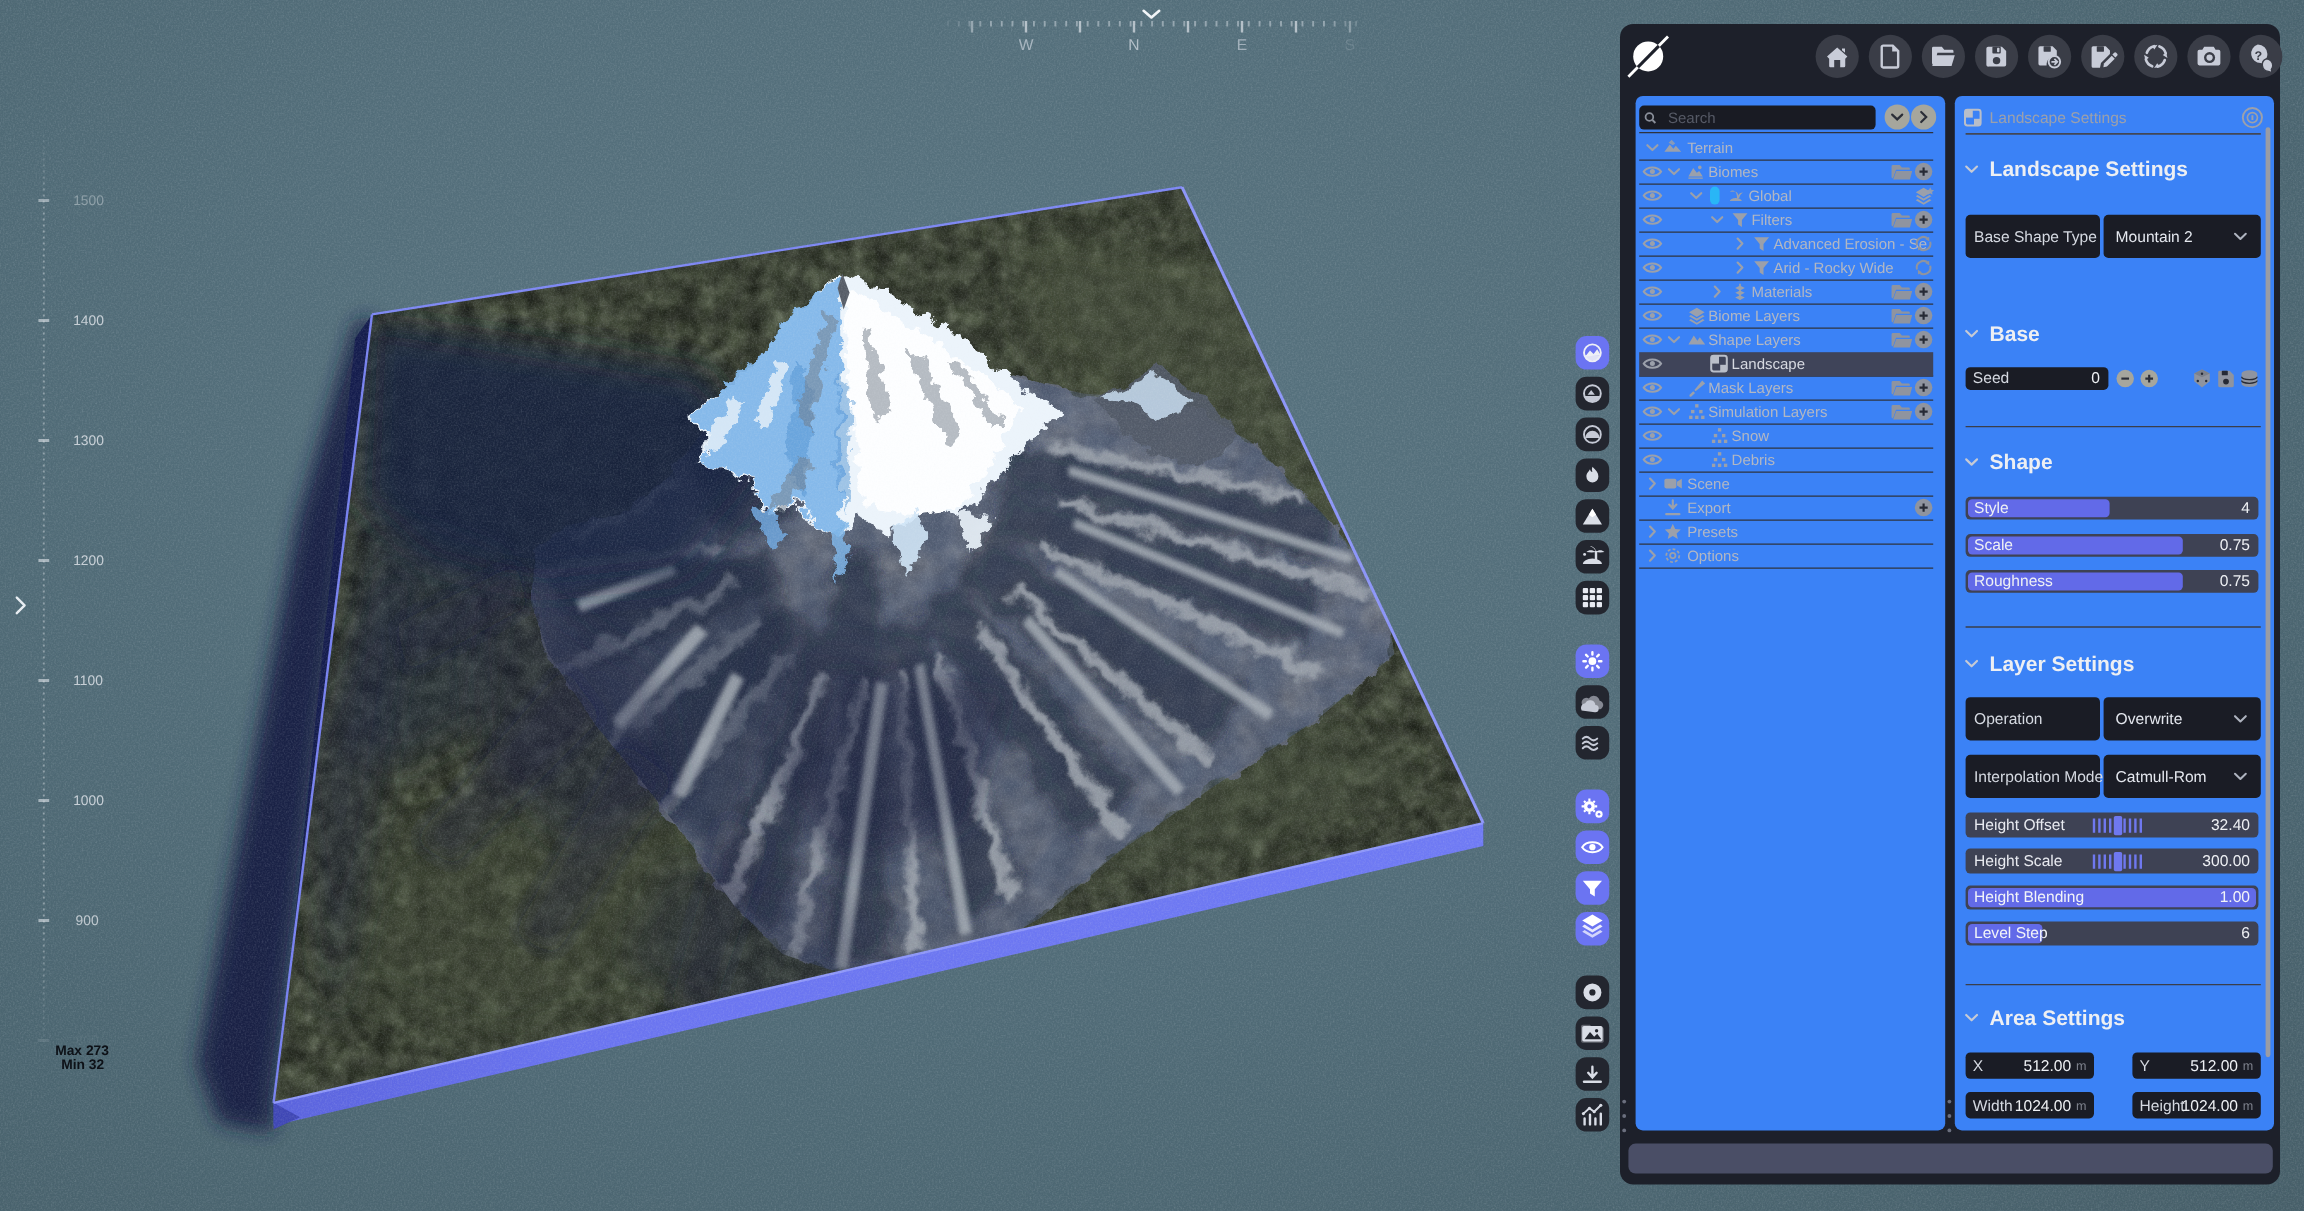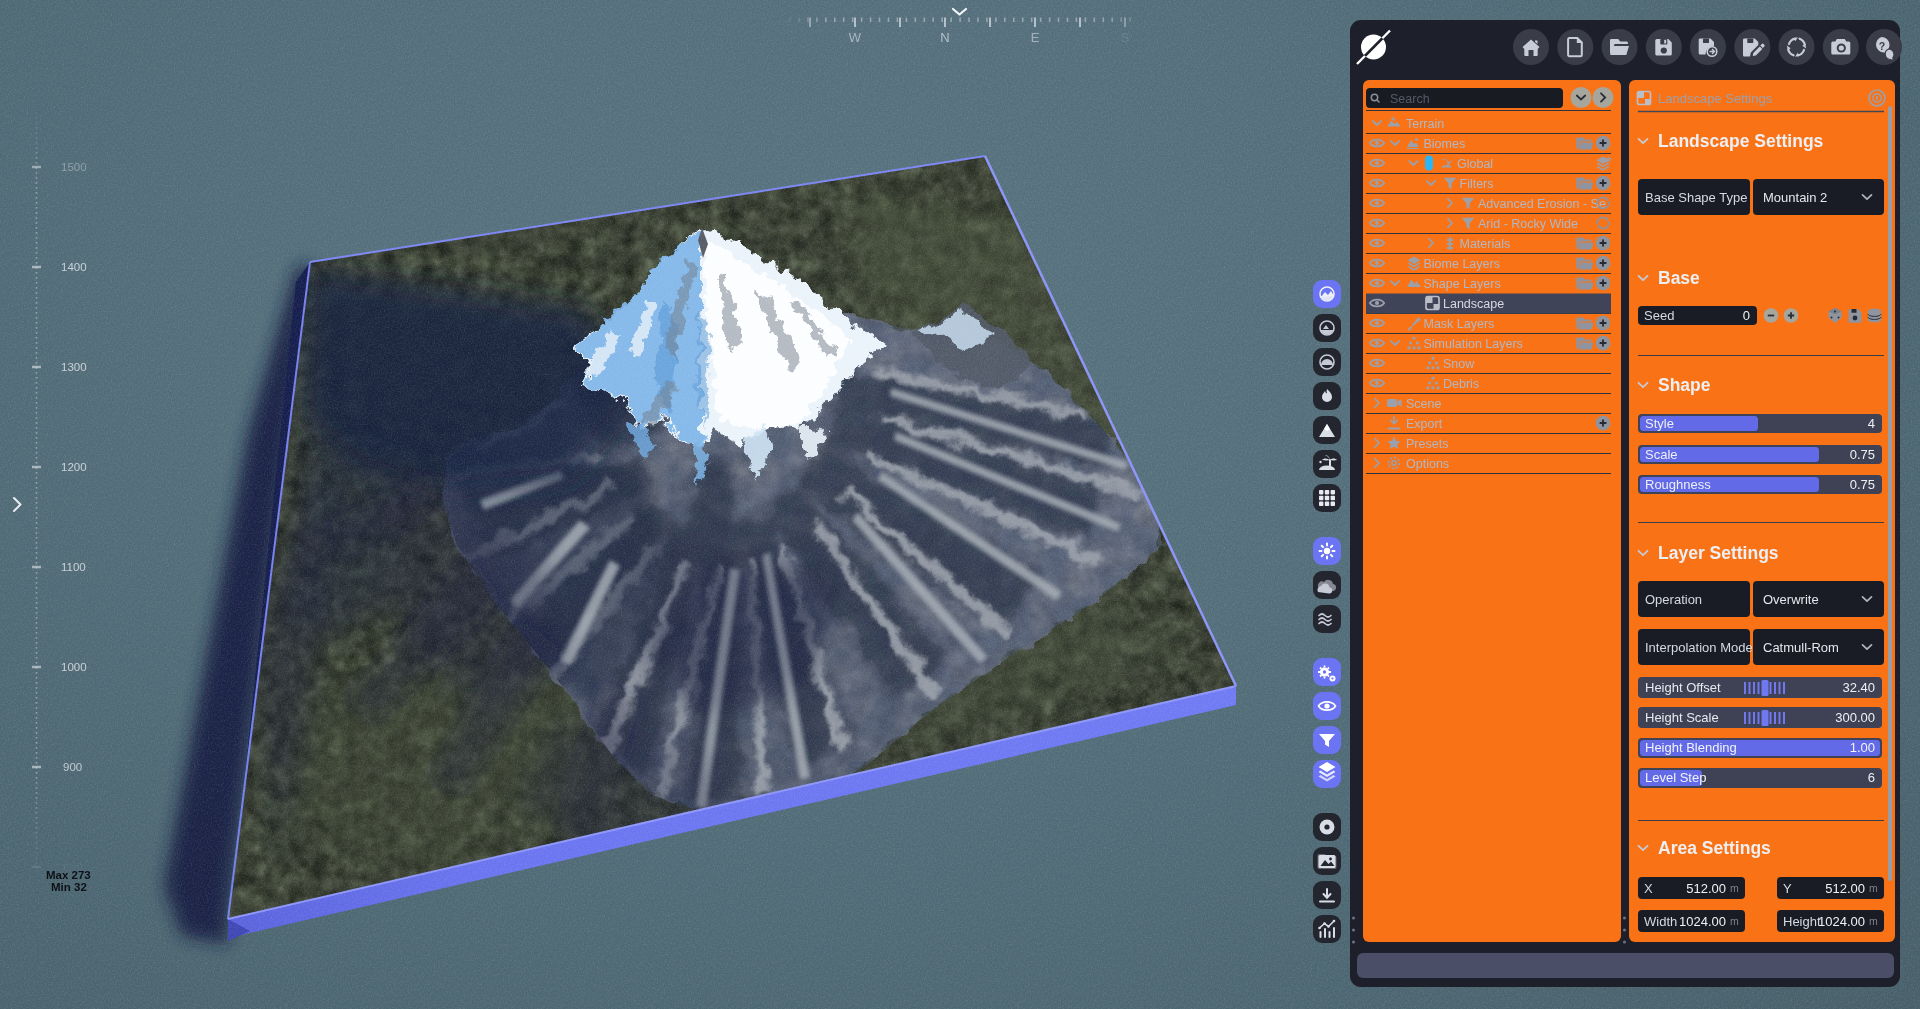--- a/index.html
+++ b/index.html
@@ -1,19 +1,19 @@
 <!DOCTYPE html>
 <html><head><meta charset="utf-8"><style>
 *{margin:0;padding:0;box-sizing:border-box}
 html,body{width:1920px;height:1009px;overflow:hidden;background:#516b78;font-family:"Liberation Sans",sans-serif}
 #vp{position:absolute;left:0;top:0;width:1920px;height:1009px;
 background:radial-gradient(1500px 1000px at 42% 32%, #58737f 0%, #536e7a 40%, #4b6570 78%, #475f69 100%);}
 #vp svg{position:absolute;left:0;top:0}
 #panel{position:absolute;left:1350px;top:20px;width:550px;height:967px;background:#1d202a;border-radius:11px}
-#treecol,#setcol{position:absolute;top:60px;width:258px;height:862px;background:#f97316;border-radius:6px}
+#treecol,#setcol{position:absolute;top:60px;width:258px;height:862px;background:#3b82f6;border-radius:6px}
 #treecol{left:13px}
 #setcol{left:279px;width:266px}
 #bottombar{position:absolute;left:7px;top:933px;width:537px;height:25px;background:#4a4e66;border-radius:6px}
 #sbar{position:absolute;left:538px;top:86px;width:4px;height:775px;background:#999ca5;border-radius:2px}
 text{font-family:"Liberation Sans",sans-serif}
 </style></head>
 <body>
 <div id="vp">
 <svg width="1920" height="1009" viewBox="0 0 1920 1009">
 <defs>

